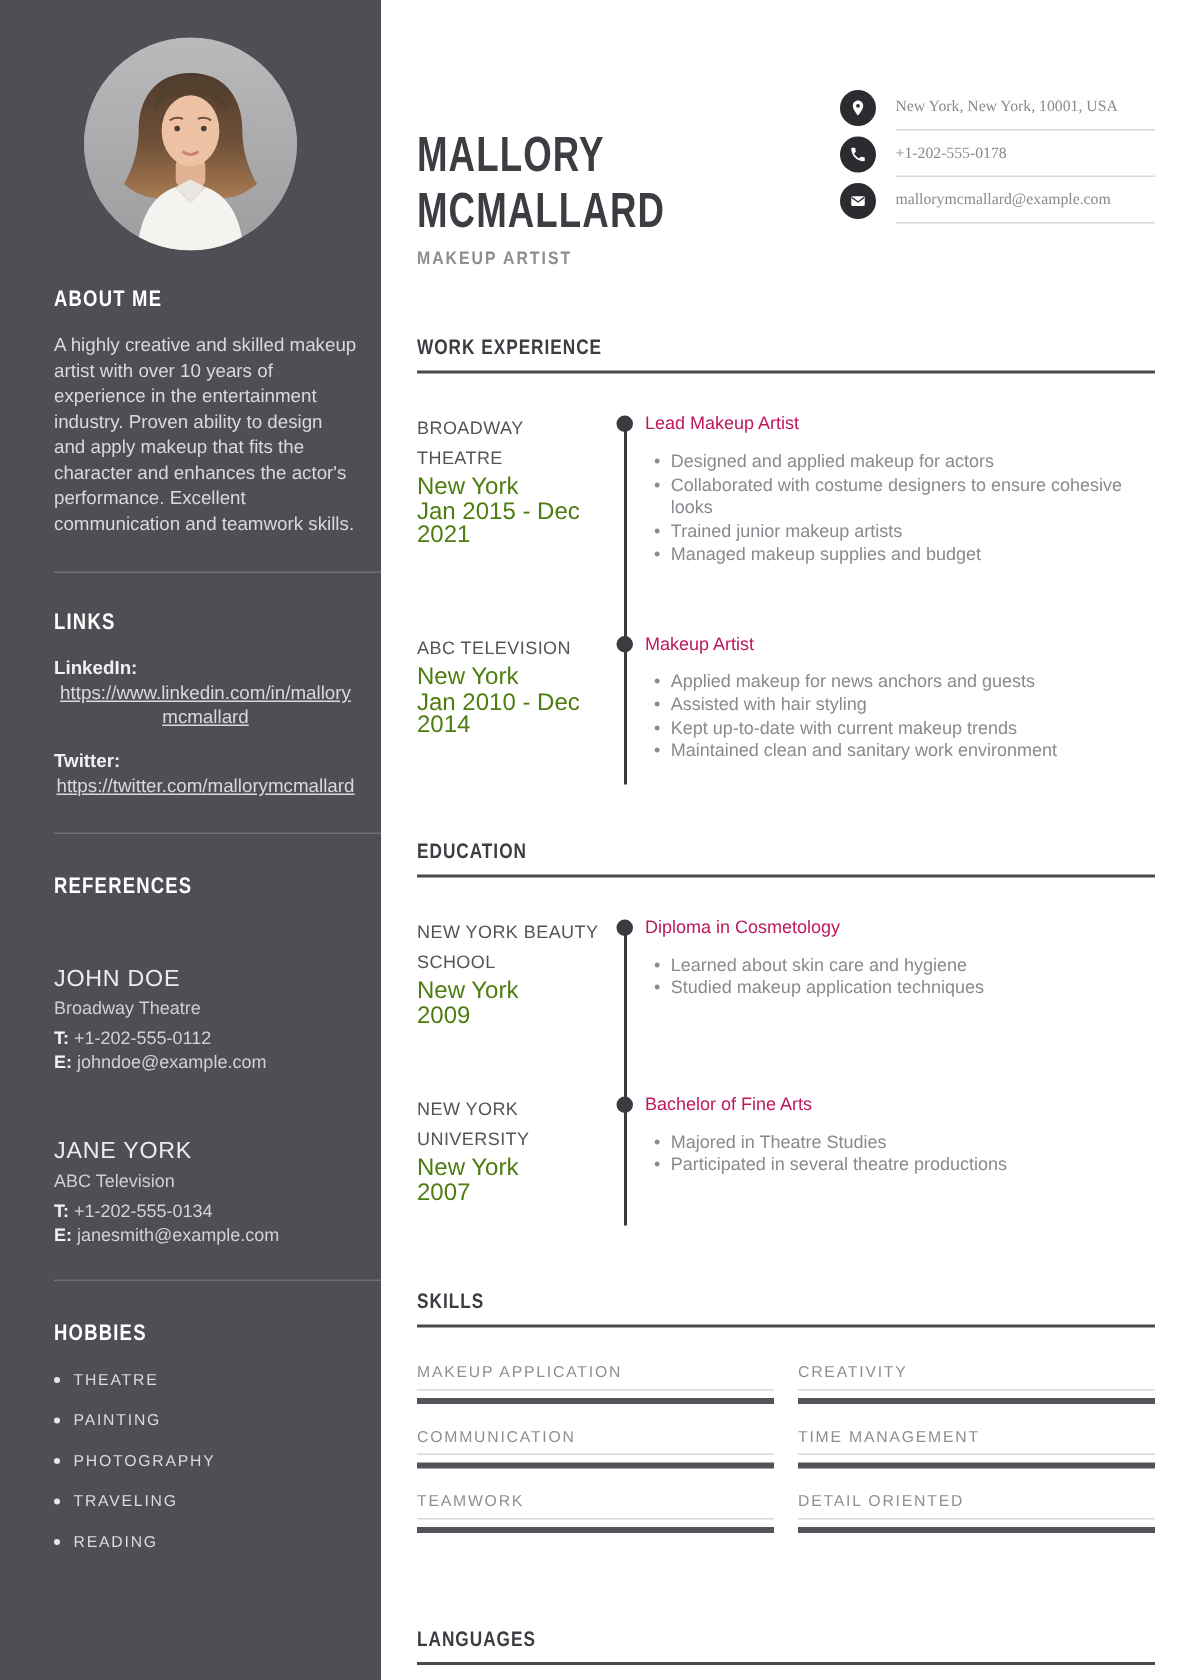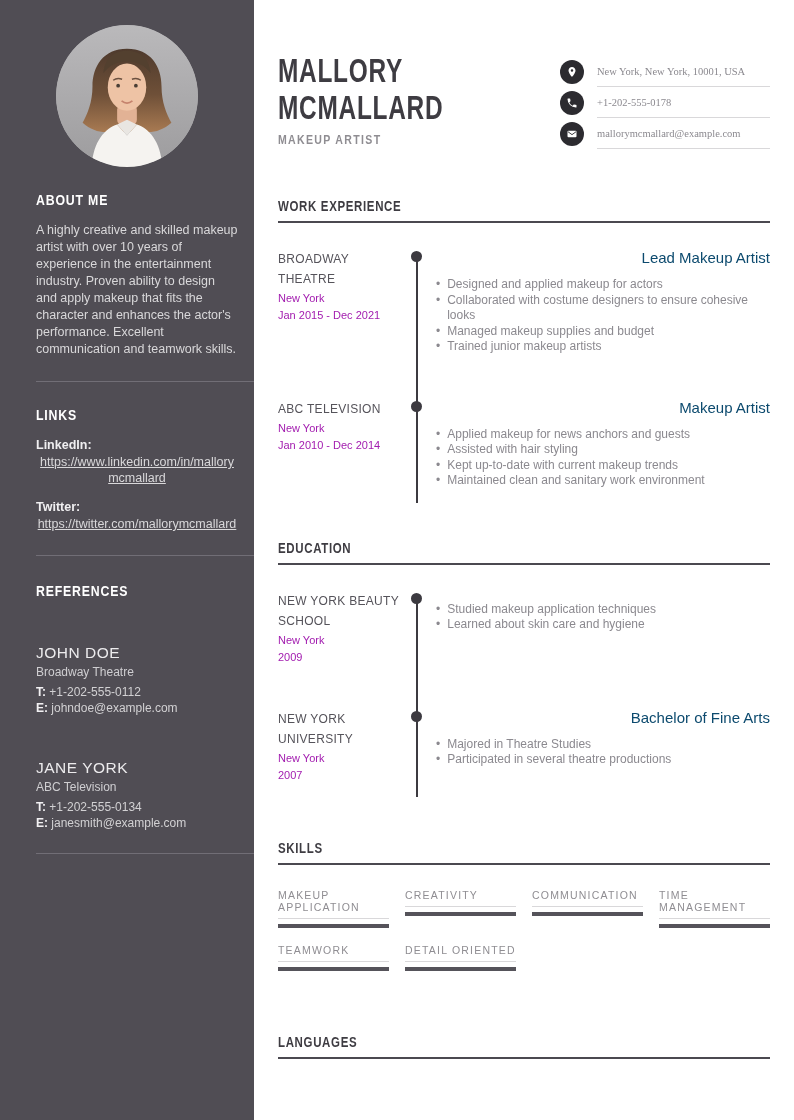--- a/index.html
+++ b/index.html
@@ -32,21 +32,21 @@
 
   .hobby-list { list-style:none; margin-top:16px; }
   .hobby-list li { display:flex; align-items:center; font-size:10.5px; letter-spacing:1.2px;
                    color:#dcdbdd; margin-bottom:15px; }
   .hobby-list li::before { content:""; width:4px; height:4px; border-radius:50%; background:#e8e7e9;
                    margin-right:9px; flex:0 0 4px; }
 
   
   .main { flex:1; padding:52px 24px 0 24px; }
   .head { display:flex; }
-  .name-block { flex:1; }
+  .name-block { flex:1;margin-top:32px; }
   .big-name { font-size:33px; line-height:37px; font-weight:bold; color:#3e3c42; }
   .big-name span { display:block; transform:scaleX(0.74); transform-origin:0 50%; letter-spacing:1px; white-space:nowrap; }
   .role { margin-top:7px; font-size:12px; font-weight:bold; letter-spacing:1.5px; color:#8f8d92;
           transform:scaleX(0.88); transform-origin:0 50%; white-space:nowrap; }
   .contacts { width:210px; flex:0 0 210px; margin-top:8px; }
   .c-row { display:flex; align-items:flex-start; margin-bottom:4px;font-family:Liberation Serif, serif; }
   .cicon { width:24px; height:24px; border-radius:50%; background:#2c2b30; flex:0 0 24px;
            display:flex; align-items:center; justify-content:center; }
   .cicon svg { width:12px; height:12px; display:block; }
   .c-text { flex:1; margin-left:13px; font-size:10.5px; color:#8b898f; padding:6px 0 9px 0;
@@ -55,29 +55,29 @@
   .sec { margin-top:0; }
   .sec-head { display:inline-block; font-size:14px; font-weight:bold; letter-spacing:0.8px; color:#3e3c42;
               transform:scaleX(0.82); transform-origin:0 50%; white-space:nowrap; }
   .sec-rule { height:2px; background:#4b4950; margin-top:6px; }
 
   .timeline { position:relative; margin-top:26px; }
   .timeline::before { content:""; position:absolute; left:138px; top:8px; bottom:-14px; width:2px; background:#3c3a40; }
   .entry { display:grid; grid-template-columns:128px 22px 1fr; }
   .entry.gap { margin-bottom:44px; }
   .e-company { font-size:12px; letter-spacing:0.3px; line-height:20px; color:#55535a; padding-right:6px; }
-  .e-muted { font-size:11px; line-height:15px; color:#a21caf; margin-top:2px; }
+  .e-muted { font-size:16px; line-height:15px; color:#4d7c0f; margin-top:2px; }
   .e-dotcol { position:relative; }
   .dot { position:absolute; left:5px; top:2px; width:11px; height:11px; border-radius:50%; background:#3c3a40; }
-  .e-title { font-size:15px; color:#0c4a6e; margin-left:2px;text-align:right; }
+  .e-title { font-size:12px; color:#be185d; margin-left:2px; }
   .e-bullets { list-style:none; margin:11px 0 0 8px; }
   .e-bullets li { display:flex; font-size:12px; line-height:15.5px; color:#8b898f; margin-bottom:0; }
   .e-bullets li::before { content:"\2022"; margin-right:7px; color:#8b898f; }
 
-  .sk-grid { display:grid; grid-template-columns:1fr 1fr 1fr 1fr; column-gap:51px; row-gap:21px; margin-top:24px;gap:16px; }
+  .sk-grid { display:grid; grid-template-columns:1fr 1fr; column-gap:51px; row-gap:21px; margin-top:24px;gap:16px; }
   .sk-item .sk-label { font-size:10.5px; letter-spacing:1.2px; color:#8f8d92;
                        padding-bottom:5px; border-bottom:1px solid #d9d8da; }
   .bar-track { margin-top:5px; height:4px; background:#dcdbdd; }
   .bar-fill { height:4px; background:#55535a; }
 
   .sec-we { margin-top:44px; }
   .sec-edu { margin-top:50px; }
   .sec-skills { margin-top:56px; }
   .sec-lang { margin-top:62px; }
 </style>
@@ -167,20 +167,30 @@
         </div>
         <div class="ref-line">
           <b>E:</b>
           <span>janesmith@example.com</span>
         </div>
       </div>
     </section>
 
     <div class="sdiv"></div>
 
+    <section class="s-sec">
+      <h2 class="s-head" style="margin-top:26px;">HOBBIES</h2>
+      <ul class="hobby-list">
+        <li>THEATRE</li>
+        <li>PAINTING</li>
+        <li>PHOTOGRAPHY</li>
+        <li>TRAVELING</li>
+        <li>READING</li>
+      </ul>
+    </section>
   </aside>
 
   <main class="main">
 
     <header class="head">
       <div class="name-block">
         <h1 class="big-name">
           <span>MALLORY</span>
           <span>MCMALLARD</span>
         </h1>
@@ -228,22 +238,22 @@
             <div class="e-muted">Jan 2015 - Dec 2021</div>
           </div>
           <div class="e-dotcol">
               <span class="dot"></span>
             </div>
           <div>
             <div class="e-title">Lead Makeup Artist</div>
             <ul class="e-bullets">
               <li>Designed and applied makeup for actors</li>
               <li>Collaborated with costume designers to ensure cohesive looks</li>
+              <li>Trained junior makeup artists</li>
               <li>Managed makeup supplies and budget</li>
-              <li>Trained junior makeup artists</li>
             </ul>
           </div>
         </div>
 
         <div class="entry">
           <div>
             <div class="e-company">ABC TELEVISION</div>
             <div class="e-muted">New York</div>
             <div class="e-muted">Jan 2010 - Dec 2014</div>
           </div>
@@ -271,23 +281,24 @@
         <div class="entry gap">
           <div>
             <div class="e-company">NEW YORK BEAUTY SCHOOL</div>
             <div class="e-muted">New York</div>
             <div class="e-muted">2009</div>
           </div>
           <div class="e-dotcol">
               <span class="dot"></span>
             </div>
           <div>
+            <div class="e-title">Diploma in Cosmetology</div>
             <ul class="e-bullets">
+              <li>Learned about skin care and hygiene</li>
               <li>Studied makeup application techniques</li>
-              <li>Learned about skin care and hygiene</li>
             </ul>
           </div>
         </div>
 
         <div class="entry">
           <div>
             <div class="e-company">NEW YORK UNIVERSITY</div>
             <div class="e-muted">New York</div>
             <div class="e-muted">2007</div>
           </div>

